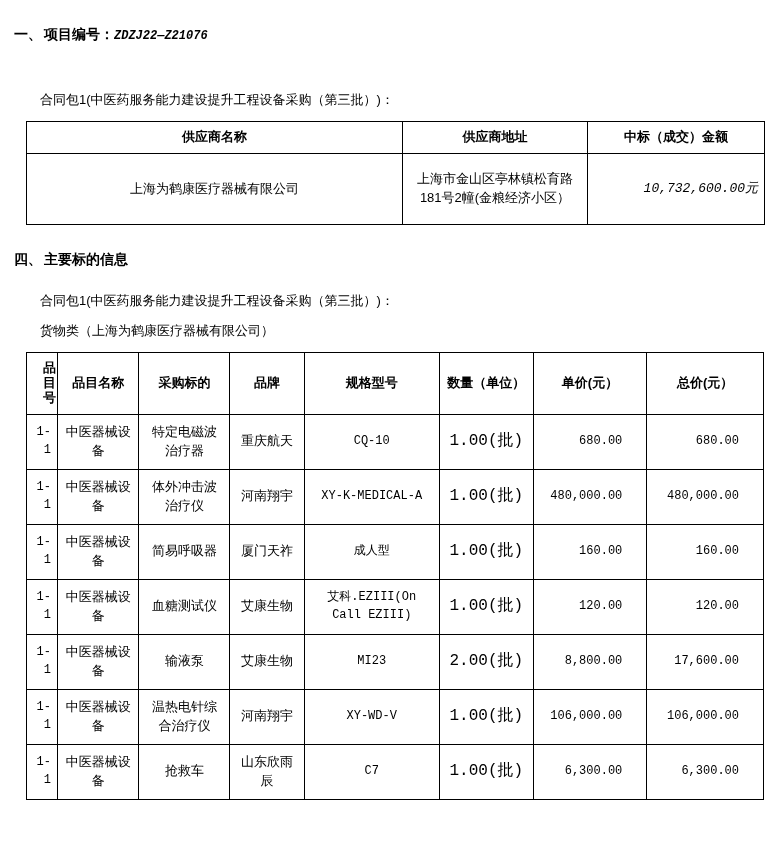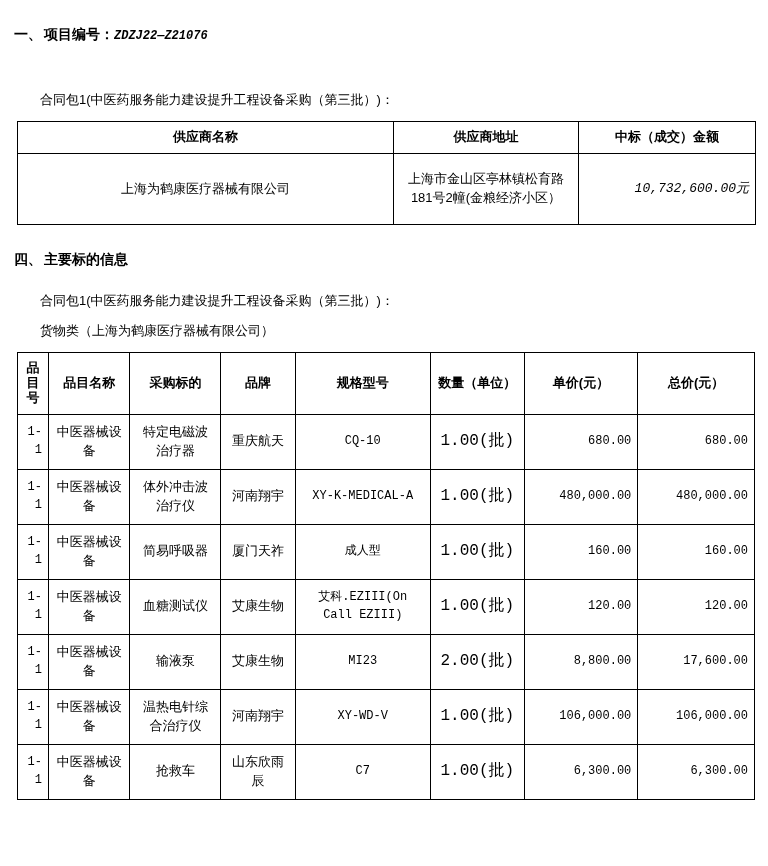--- a/index.html
+++ b/index.html
@@ -34,21 +34,21 @@
     line-height: 1.7;
     padding: 4px 0 4px 26px;
   }
   .spacer-8 { height: 8px; }
   .spacer-12 { height: 12px; }
   .spacer-16 { height: 16px; }
 
   table.doc-table {
     border-collapse: collapse;
     width: 738px;
-    margin: 6px 0 4px 3px;
+    margin: 6px 0 4px 12px;
     table-layout: fixed;
   }
   table.doc-table td, table.doc-table th {
     border: 1px solid #000000;
     padding: 6px 6px;
     font-size: 13px;
     line-height: 1.45;
     vertical-align: middle;
     word-wrap: break-word;
   }
@@ -78,32 +78,32 @@
   .t2 col.k4 { width: 72px; }
   .t2 col.k5 { width: 131px; }
   .t2 col.k6 { width: 91px; }
   .t2 col.k7 { width: 110px; }
   .t2 col.k8 { width: 113px; }
   .t2 th {
     font-size: 13px;
     padding: 8px 4px;
   }
   .t2 th.vert {
-    padding: 8px 8px;
+    padding: 8px 16px;
     line-height: 1.15;
   }
   .t2 td {
     height: 42px;
     font-size: 13px;
   }
   .t2 td.id { text-align: right; font-family: "Liberation Mono", monospace; font-size: 12px; }
   .t2 td.name, .t2 td.target, .t2 td.brand { text-align: center; }
   .t2 td.spec { text-align: center; font-family: "Liberation Mono", monospace; font-size: 12px; }
   .t2 td.qty { text-align: center; font-family: "Liberation Mono", monospace; font-size: 16px; }
-  .t2 td.num { text-align: right; font-family: "Liberation Mono", monospace; font-size: 12px; padding-right: 6px; }
+  .t2 td.num { text-align: right; font-family: "Liberation Mono", monospace; font-size: 12px; padding-right: 24px; }
 </style>
 </head>
 <body>
 
 <div class="page">
 
   <div class="section-heading">
     <span class="num">一、</span><span>项目编号：</span><span class="mono">ZDZJ22—Z21076</span>
   </div>
 

